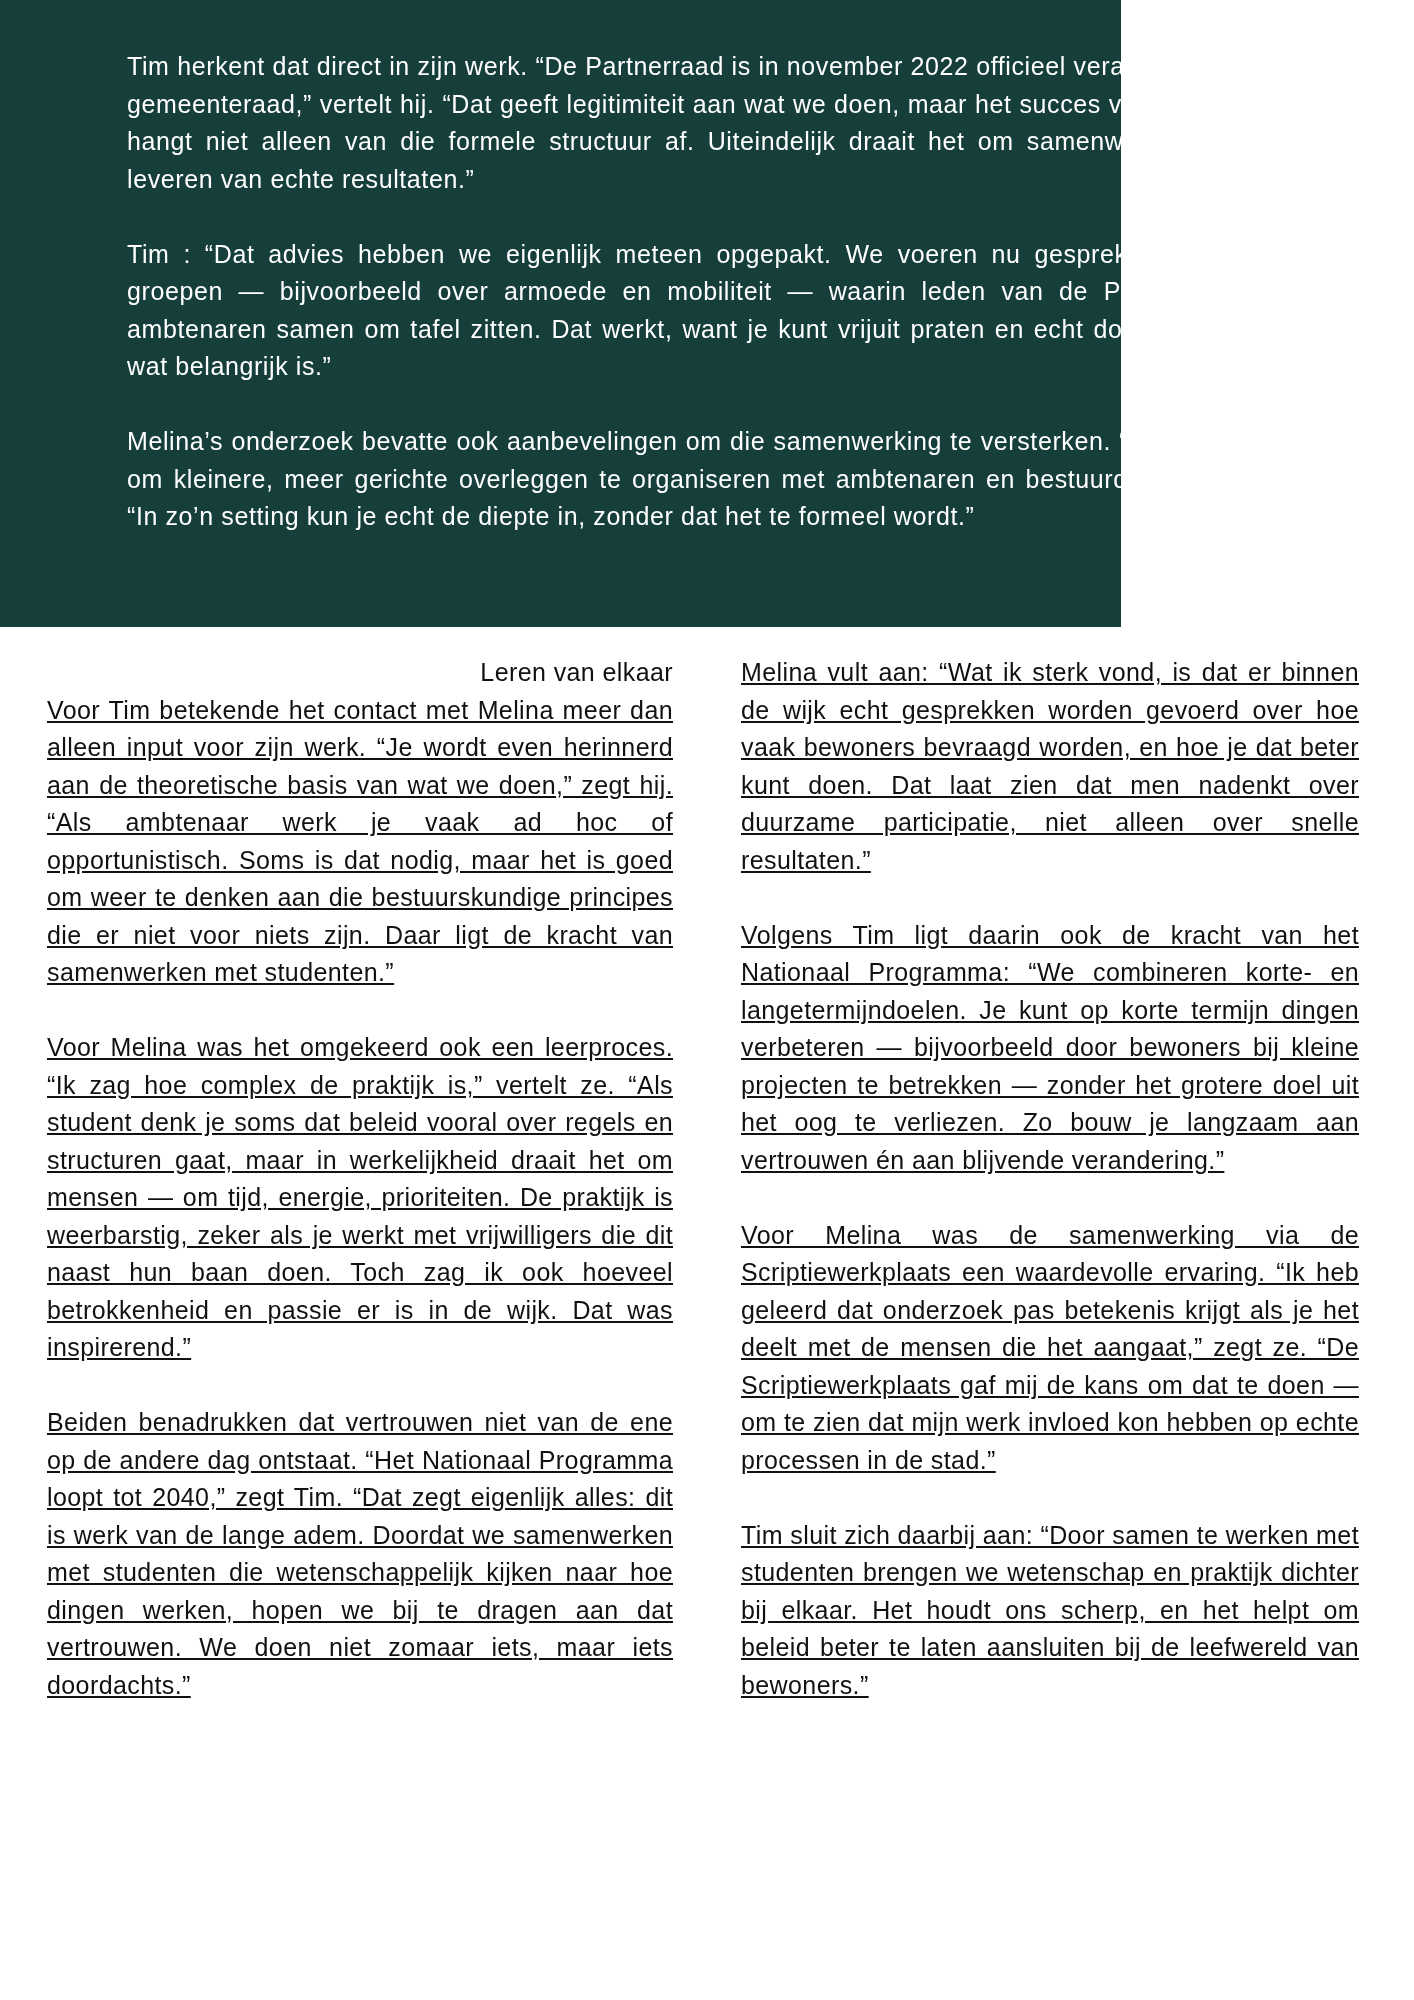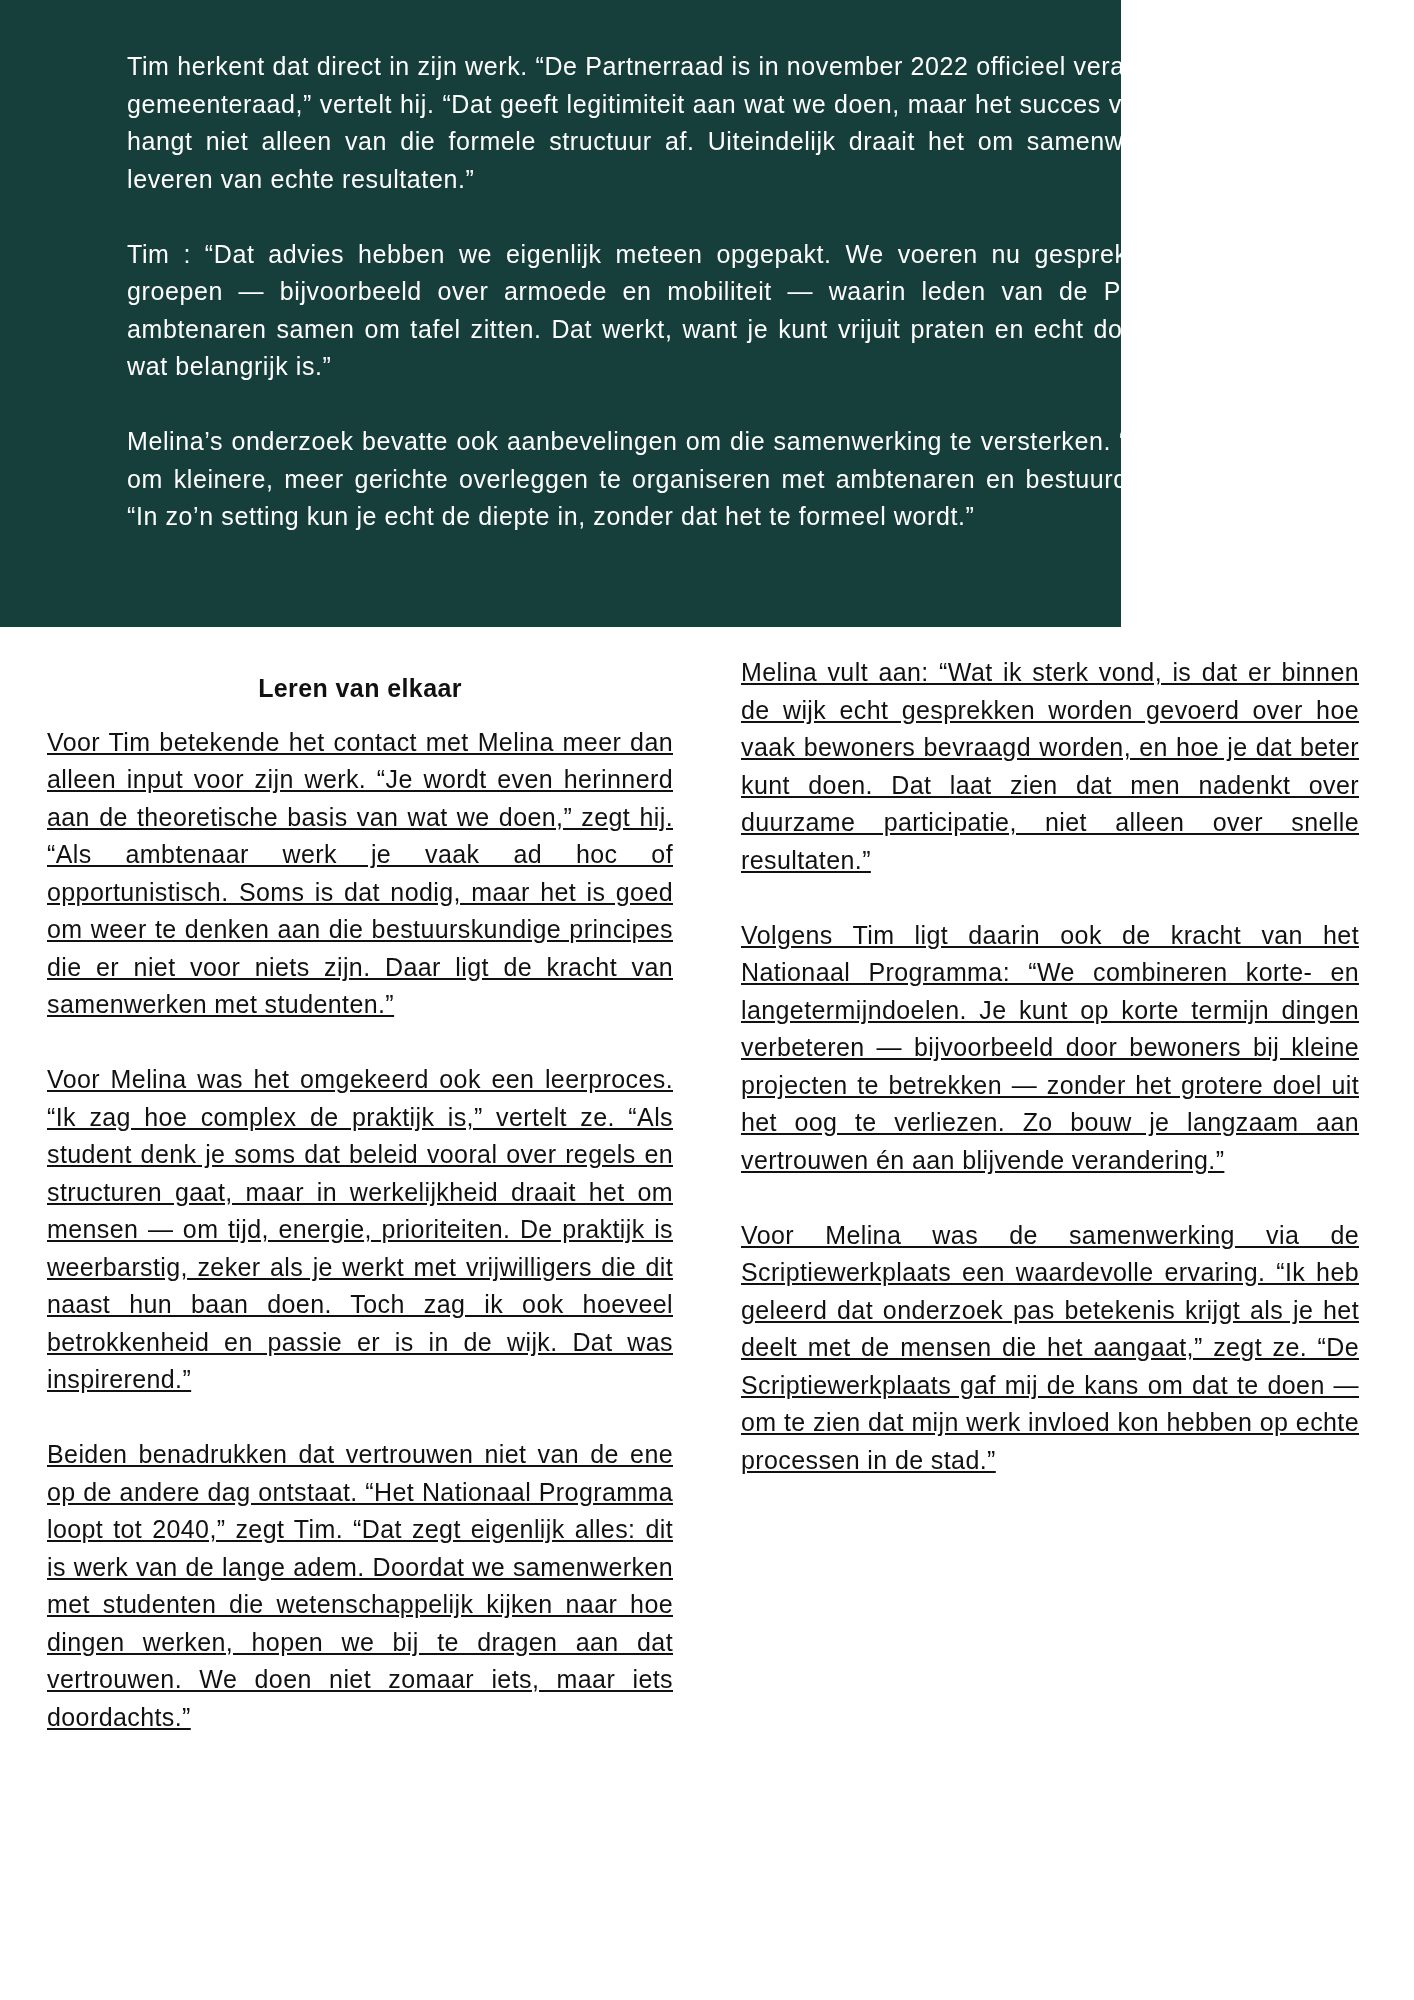--- a/index.html
+++ b/index.html
@@ -18,21 +18,21 @@
     text-align: justify; letter-spacing: 0.6px;
   }
   .band-inner p { margin: 0 0 37.5px 0; }
   .col {
     position: absolute; top: 654px; width: 626px;
     font-size: 25px; line-height: 37.5px; text-align: justify;
     letter-spacing: 0.4px;
   }
   .col.left { left: 47px; }
   .col.right { left: 741px; width: 618px; }
-  .col h2 { font-size: 25px; font-weight: bold; margin: 16px; line-height: 37.5px; text-align: center; }
+  .col h2 { font-size: 25px; font-weight: normal; margin: 0; line-height: 37.5px; text-align: right; }
   .col p { margin: 0 0 37.5px 0; text-decoration: underline; }
 </style>
 </head>
 <body>
 
 <div class="band">
   <div class="band-inner">
     <p>Tim herkent dat direct in zijn werk. “De Partnerraad is in november 2022 officieel verankerd door de gemeenteraad,” vertelt hij. “Dat geeft legitimiteit aan wat we doen, maar het succes van participatie hangt niet alleen van die formele structuur af. Uiteindelijk draait het om samenwerking en het leveren van echte resultaten.”</p>
     <p>Tim : “Dat advies hebben we eigenlijk meteen opgepakt. We voeren nu gesprekken in kleine groepen — bijvoorbeeld over armoede en mobiliteit — waarin leden van de Partnerraad en ambtenaren samen om tafel zitten. Dat werkt, want je kunt vrijuit praten en echt doorvragen over wat belangrijk is.”</p>
     <p>Melina’s onderzoek bevatte ook aanbevelingen om die samenwerking te versterken. “Ik stelde voor om kleinere, meer gerichte overleggen te organiseren met ambtenaren en bestuurders,” zegt ze. “In zo’n setting kun je echt de diepte in, zonder dat het te formeel wordt.”</p>
@@ -43,13 +43,14 @@
   <h2>Leren van elkaar</h2>
   <p>Voor Tim betekende het contact met Melina meer dan alleen input voor zijn werk. “Je wordt even herinnerd aan de theoretische basis van wat we doen,” zegt hij. “Als ambtenaar werk je vaak ad hoc of opportunistisch. Soms is dat nodig, maar het is goed om weer te denken aan die bestuurskundige principes die er niet voor niets zijn. Daar ligt de kracht van samenwerken met studenten.”</p>
   <p>Voor Melina was het omgekeerd ook een leerproces. “Ik zag hoe complex de praktijk is,” vertelt ze. “Als student denk je soms dat beleid vooral over regels en structuren gaat, maar in werkelijkheid draait het om mensen — om tijd, energie, prioriteiten. De praktijk is weerbarstig, zeker als je werkt met vrijwilligers die dit naast hun baan doen. Toch zag ik ook hoeveel betrokkenheid en passie er is in de wijk. Dat was inspirerend.”</p>
   <p>Beiden benadrukken dat vertrouwen niet van de ene op de andere dag ontstaat. “Het Nationaal Programma loopt tot 2040,” zegt Tim. “Dat zegt eigenlijk alles: dit is werk van de lange adem. Doordat we samenwerken met studenten die wetenschappelijk kijken naar hoe dingen werken, hopen we bij te dragen aan dat vertrouwen. We doen niet zomaar iets, maar iets doordachts.”</p>
 </div>
 
 <div class="col right">
   <p>Melina vult aan: “Wat ik sterk vond, is dat er binnen de wijk echt gesprekken worden gevoerd over hoe vaak bewoners bevraagd worden, en hoe je dat beter kunt doen. Dat laat zien dat men nadenkt over duurzame participatie, niet alleen over snelle resultaten.”</p>
   <p>Volgens Tim ligt daarin ook de kracht van het Nationaal Programma: “We combineren korte- en langetermijndoelen. Je kunt op korte termijn dingen verbeteren — bijvoorbeeld door bewoners bij kleine projecten te betrekken — zonder het grotere doel uit het oog te verliezen. Zo bouw je langzaam aan vertrouwen én aan blijvende verandering.”</p>
   <p>Voor Melina was de samenwerking via de Scriptiewerkplaats een waardevolle ervaring. “Ik heb geleerd dat onderzoek pas betekenis krijgt als je het deelt met de mensen die het aangaat,” zegt ze. “De Scriptiewerkplaats gaf mij de kans om dat te doen — om te zien dat mijn werk invloed kon hebben op echte processen in de stad.”</p>
+  <p>Tim sluit zich daarbij aan: “Door samen te werken met studenten brengen we wetenschap en praktijk dichter bij elkaar. Het houdt ons scherp, en het helpt om beleid beter te laten aansluiten bij de leefwereld van bewoners.”</p>
 </div>
 
 </body></html>

